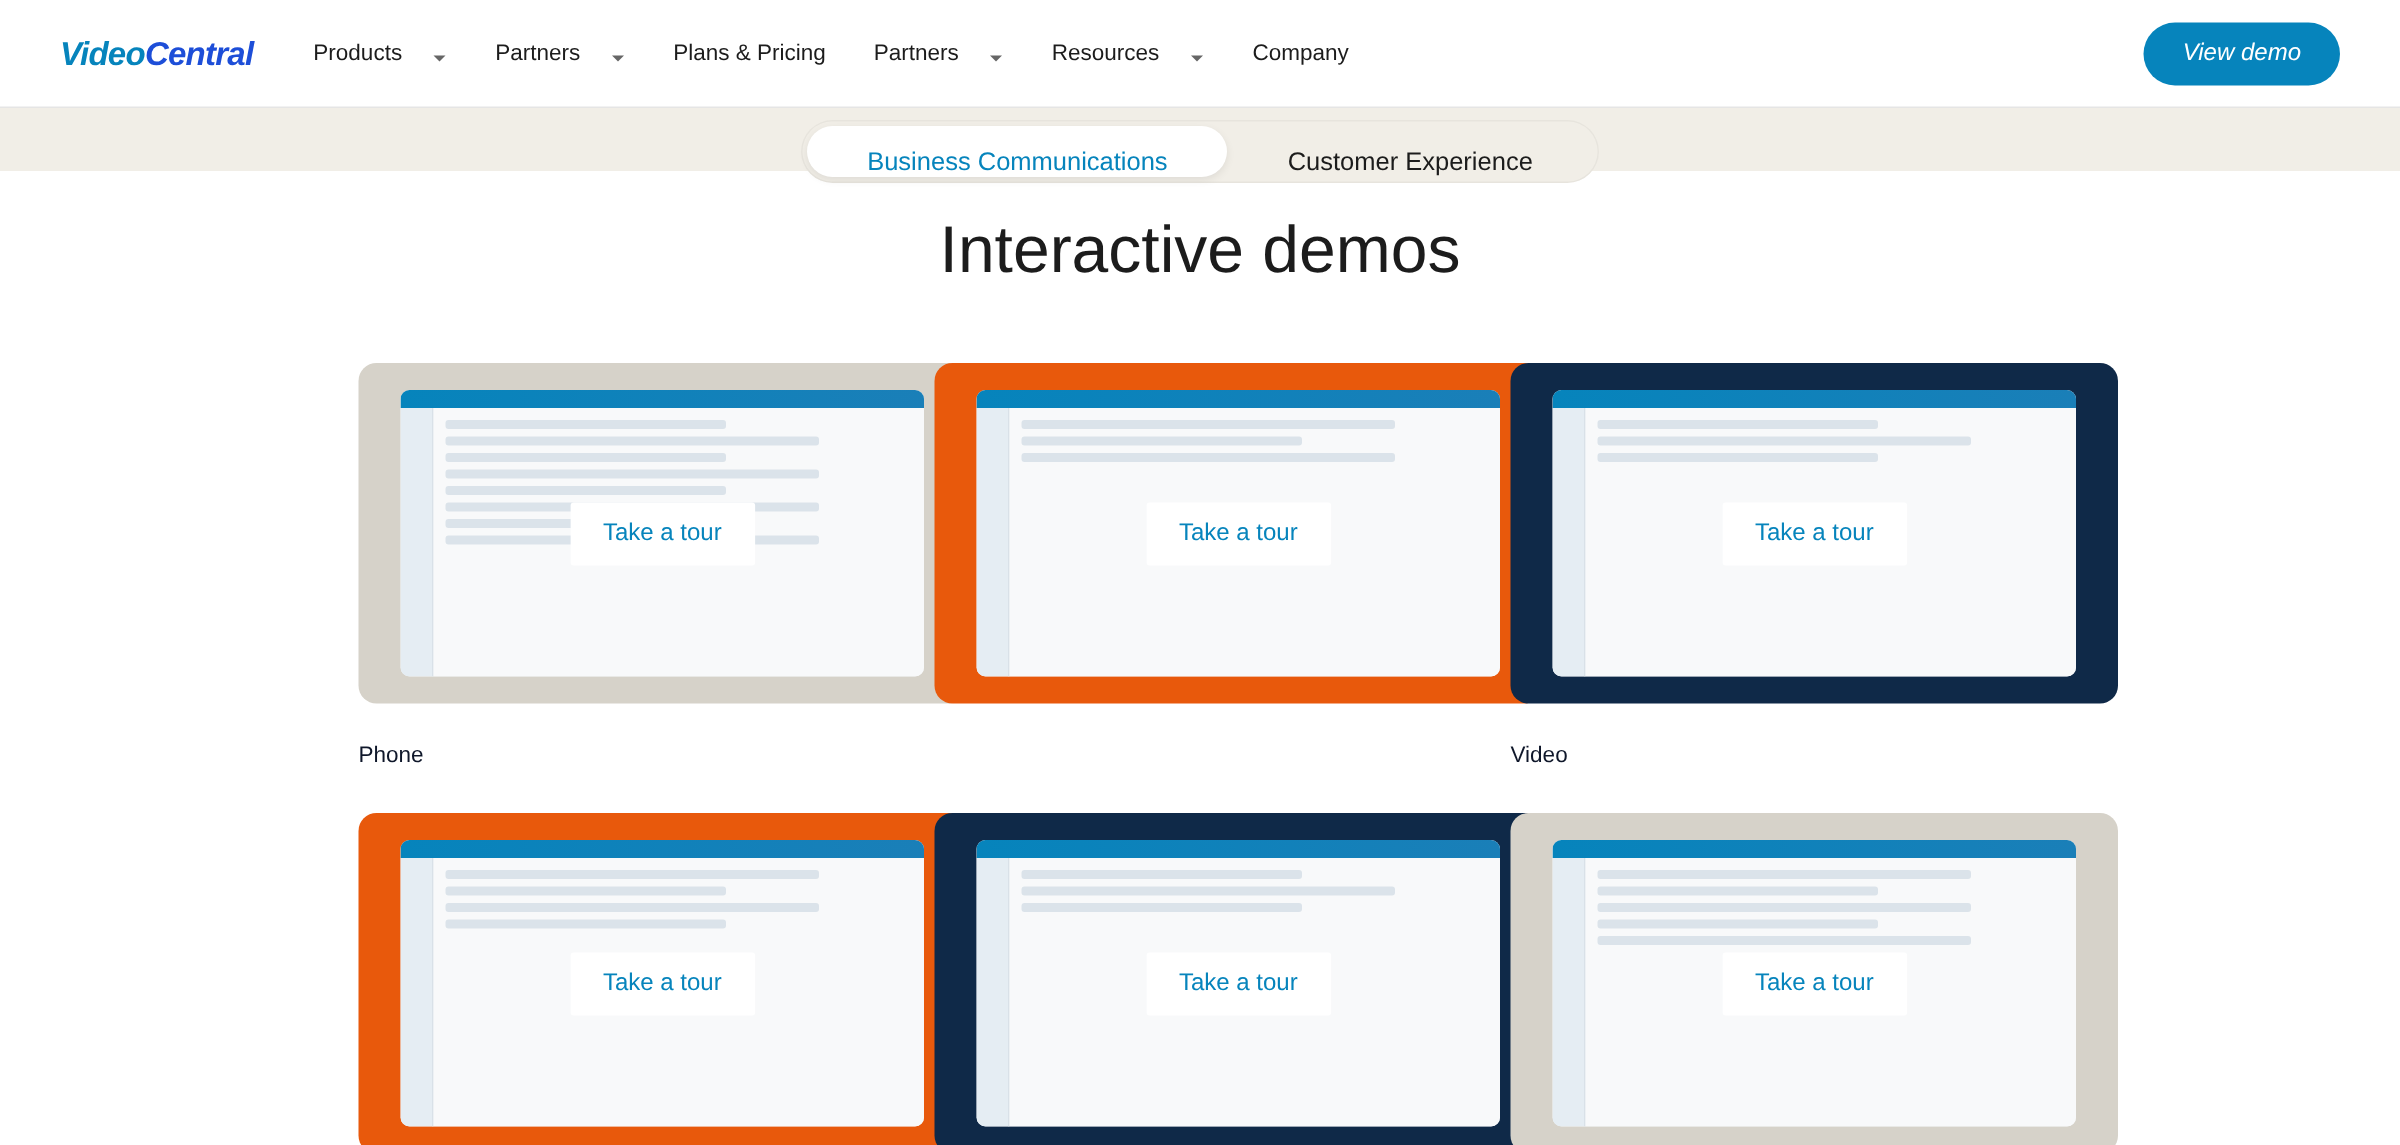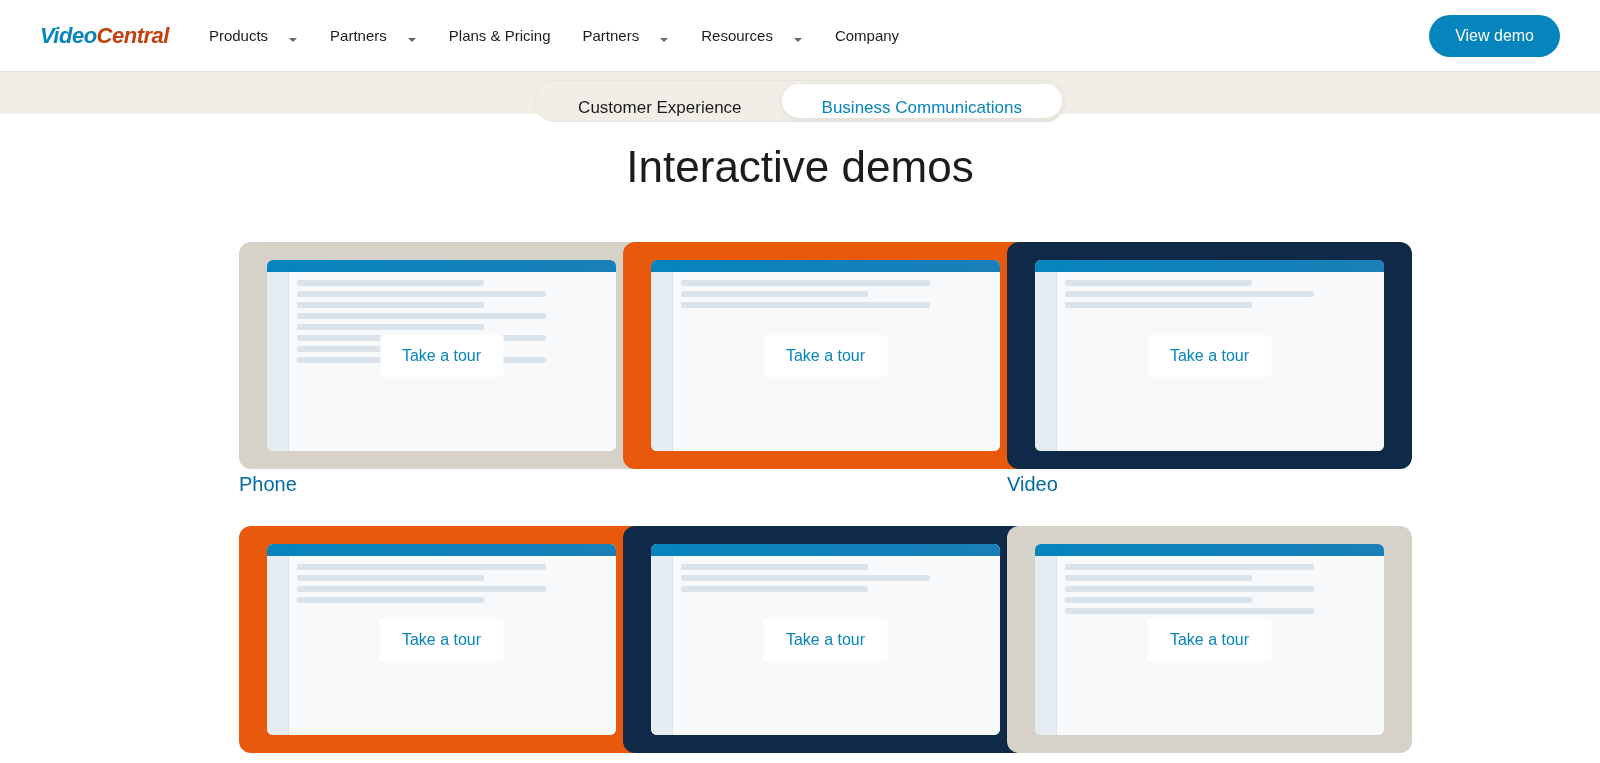--- a/index.html
+++ b/index.html
@@ -26,21 +26,21 @@
     
     .logo {
       font-size: 22px;
       font-weight: 700;
       font-style: italic;
       letter-spacing: -0.5px;
       margin-right: 40px;
     }
     
     .logo .blue { color: #0684bc; }
-    .logo .orange { color: #c2410c; }
+    .logo .orange { color: #1d4ed8; }
     
     .nav {
       display: flex;
       align-items: center;
       gap: 32px;
       flex: 1;
     }
     
     .nav-item {
       font-size: 15px;
@@ -65,20 +65,21 @@
     
     .view-demo-btn {
       background: #0684bc;
       color: #fff;
       border: none;
       padding: 12px 26px;
       border-radius: 24px;
       font-size: 16px;
       font-weight: 500;
       cursor: pointer;
+      font-style: italic;
     }
     
     
     .tabs-container-wrapper {
       background: #f1eee7;
       padding-top: 0;
       display: flex;
       justify-content: center;
       height: 42px;
       position: relative;
@@ -215,23 +216,23 @@
       font-weight: 400;
       cursor: pointer;
       z-index: 2;
       top: 50%;
       left: 50%;
       transform: translate(-50%, -50%);
       border-radius: 2px;
     }
     
     .card-label {
-      margin-top: 4px;
-      font-size: 20px;
-      color: #0369a1;
+      margin-top: 26px;
+      font-size: 15px;
+      color: #0f172a;
     }
   </style>
 </head>
 <body>
 
 <header class="header">
   <div class="logo">
     <span class="blue">Video</span><span class="orange">Central</span>
   </div>
 
@@ -266,22 +267,22 @@
     <div class="nav-item">
       <span>Company</span>
     </div>
   </nav>
 
   <button class="view-demo-btn">View demo</button>
 </header>
 
 <div class="tabs-container-wrapper">
   <div class="tabs-pill">
+    <div class="tab active">Business Communications</div>
     <div class="tab inactive">Customer Experience</div>
-    <div class="tab active">Business Communications</div>
   </div>
 </div>
 
 <h1 class="heading">Interactive demos</h1>
 
 <div class="grid">
 
   <div class="card">
     <div class="card-image bg-grey">
       <div class="app-mock">

